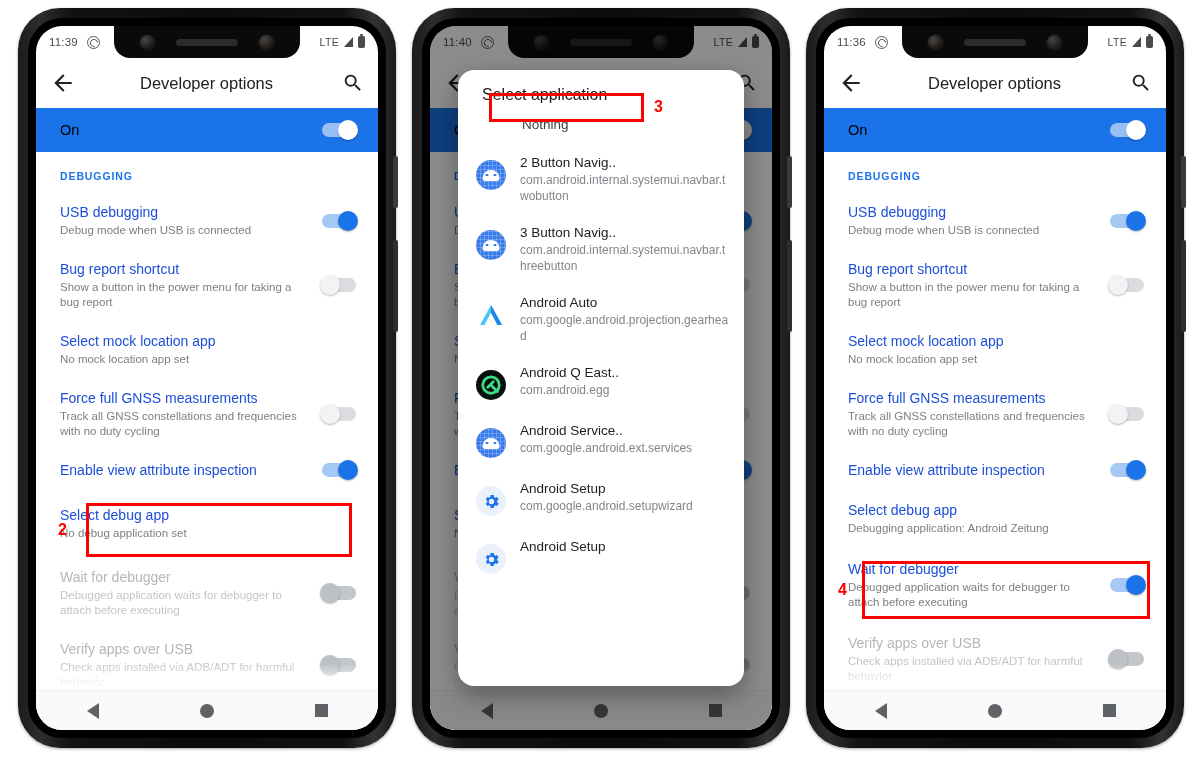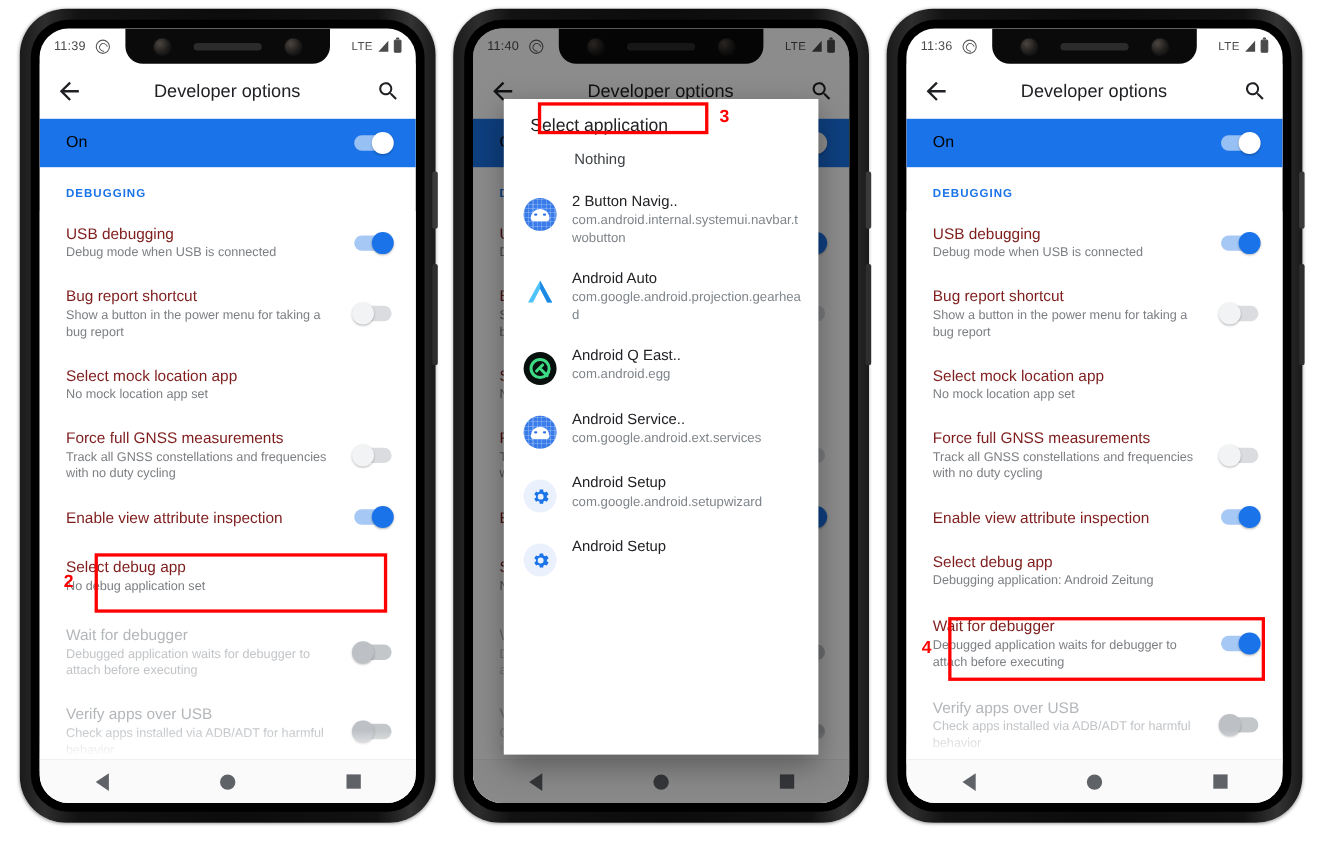--- a/index.html
+++ b/index.html
@@ -85,21 +85,21 @@
   .master { background: #1a73e8; height: 44px; display: flex; align-items: center;
             justify-content: space-between; padding: 0 22px 0 24px; }
   .master .lbl { color: #000000; font-size: 14.5px; }
 
   .section-hd { color: #1a73e8; font-size: 10.5px; font-weight: bold; letter-spacing: .9px;
                 padding: 18px 24px 10px 24px; }
 
   .list { background: #fff; }
   .row { display: flex; align-items: center; padding: 11px 22px 11px 24px; position: relative; }
   .row .texts { flex: 1 1 auto; min-width: 0; }
-  .row .t1 { font-size: 14px; color: #7f1d1d; line-height: 18px; }
+  .row .t1 { font-size: 14px; color: #1d4ed8; line-height: 18px; }
   .row .t2 { font-size: 11.5px; color: #7c7f83; line-height: 15px; margin-top: 2px; }
   .row.dim .t1 { color: #b4b7ba; }
   .row.dim .t2 { color: #c2c5c8; }
 
   
   .tgl { width: 34px; height: 14px; border-radius: 7px; position: relative; flex: 0 0 auto; margin-left: 14px; cursor: pointer; }
   .tgl .knob { position: absolute; top: -3px; width: 20px; height: 20px; border-radius: 50%;
                box-shadow: 0 1px 2px rgba(0,0,0,.28); }
   .tgl.on { background: #a6c8f5; }
   .tgl.on .knob { right: -2px; background: #1a73e8; }
@@ -117,22 +117,22 @@
   .nav-back { width: 0; height: 0; border-top: 8px solid transparent; border-bottom: 8px solid transparent;
               border-right: 12px solid #5f6368; cursor: pointer; }
   .nav-home { width: 14px; height: 14px; border-radius: 50%; background: #5f6368; cursor: pointer; }
   .nav-rec { width: 13px; height: 13px; background: #5f6368; cursor: pointer; }
   .fade { position: absolute; left: 0; right: 0; bottom: 40px; height: 26px;
           background: linear-gradient(to bottom, rgba(255,255,255,0) 0%, rgba(255,255,255,.92) 85%); z-index: 3; }
 
   
   .scrim { position: absolute; inset: 0; background: rgba(0,0,0,.45); z-index: 7; }
   .dialog { position: absolute; z-index: 8; left: 28px; right: 28px; top: 44px; bottom: 44px;
-            background: #fff; border-radius: 0; box-shadow: 0 9px 26px rgba(0,0,0,.35);
-            overflow: hidden; margin-top: 20px; }
+            background: #fff; border-radius: 16px; box-shadow: 0 9px 26px rgba(0,0,0,.35);
+            overflow: hidden; }
   .dlg-title { font-size: 16px; color: #202124; padding: 16px 0 6px 24px; }
   .dlg-list { padding: 0 0 6px 0; }
   .dlg-row { display: flex; align-items: flex-start; padding: 10px 12px 10px 16px; }
   .dlg-icon { width: 34px; height: 34px; flex: 0 0 auto; margin-right: 12px; margin-top: 4px;
               display: flex; align-items: center; justify-content: center; }
   .dlg-texts { flex: 1 1 auto; min-width: 0; }
   .dlg-name { font-size: 13.5px; color: #202124; line-height: 18px; }
   .dlg-pkg { font-size: 12px; color: #80868b; line-height: 16px; word-break: break-all; }
   .dlg-row.nothing { padding-left: 64px; padding-top: 6px; padding-bottom: 10px; }
   .dlg-row.nothing .dlg-name { font-size: 13.5px; color: #3c4043; }
@@ -430,20 +430,32 @@
                   <span class="ant"></span>
                   <span class="head"></span>
                 </span>
             </div>
             <div class="dlg-texts">
               <div class="dlg-name">2 Button Navig..</div>
               <div class="dlg-pkg">com.android.internal.systemui.navbar.twobutton</div>
             </div>
           </div>
 
+          <div class="dlg-row">
+            <div class="dlg-icon">
+              <span class="ic-bot">
+                  <span class="ant"></span>
+                  <span class="head"></span>
+                </span>
+            </div>
+            <div class="dlg-texts">
+              <div class="dlg-name">3 Button Navig..</div>
+              <div class="dlg-pkg">com.android.internal.systemui.navbar.threebutton</div>
+            </div>
+          </div>
 
           <div class="dlg-row">
             <div class="dlg-icon">
               <svg width="30" height="26" viewBox="0 0 30 26">
                 <path d="M15 3 L26 23 L21.5 23 L15 10.5 L8.5 23 L4 23 Z" fill="#4fc3f7"></path>
                 <path d="M15 3 L26 23 L21.5 23 L15 10.5 Z" fill="#1e88e5"></path>
               </svg>
             </div>
             <div class="dlg-texts">
               <div class="dlg-name">Android Auto</div>

